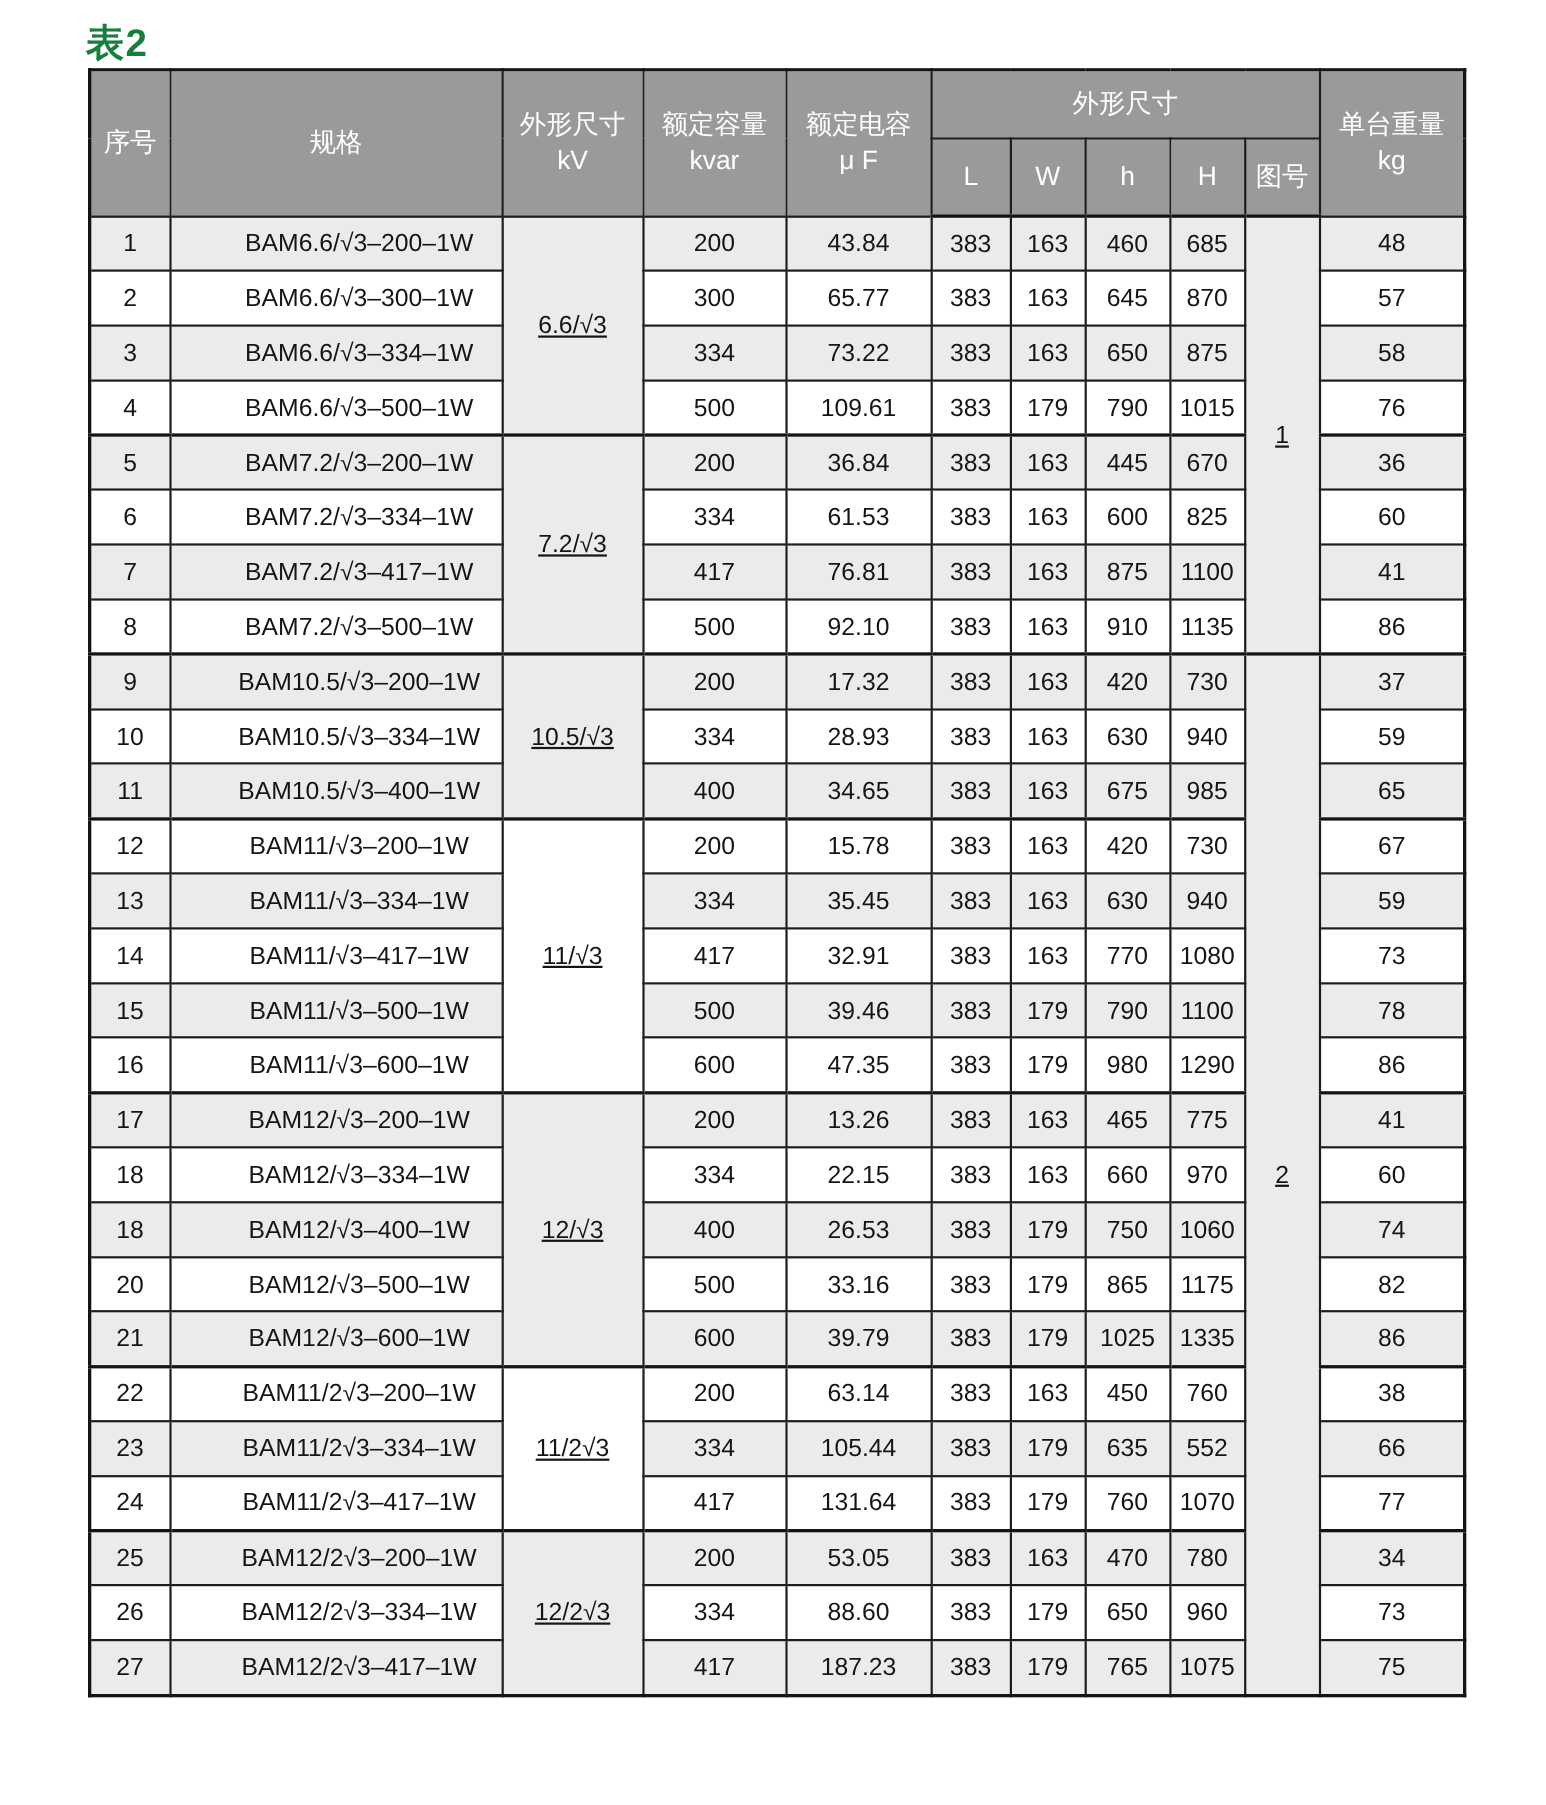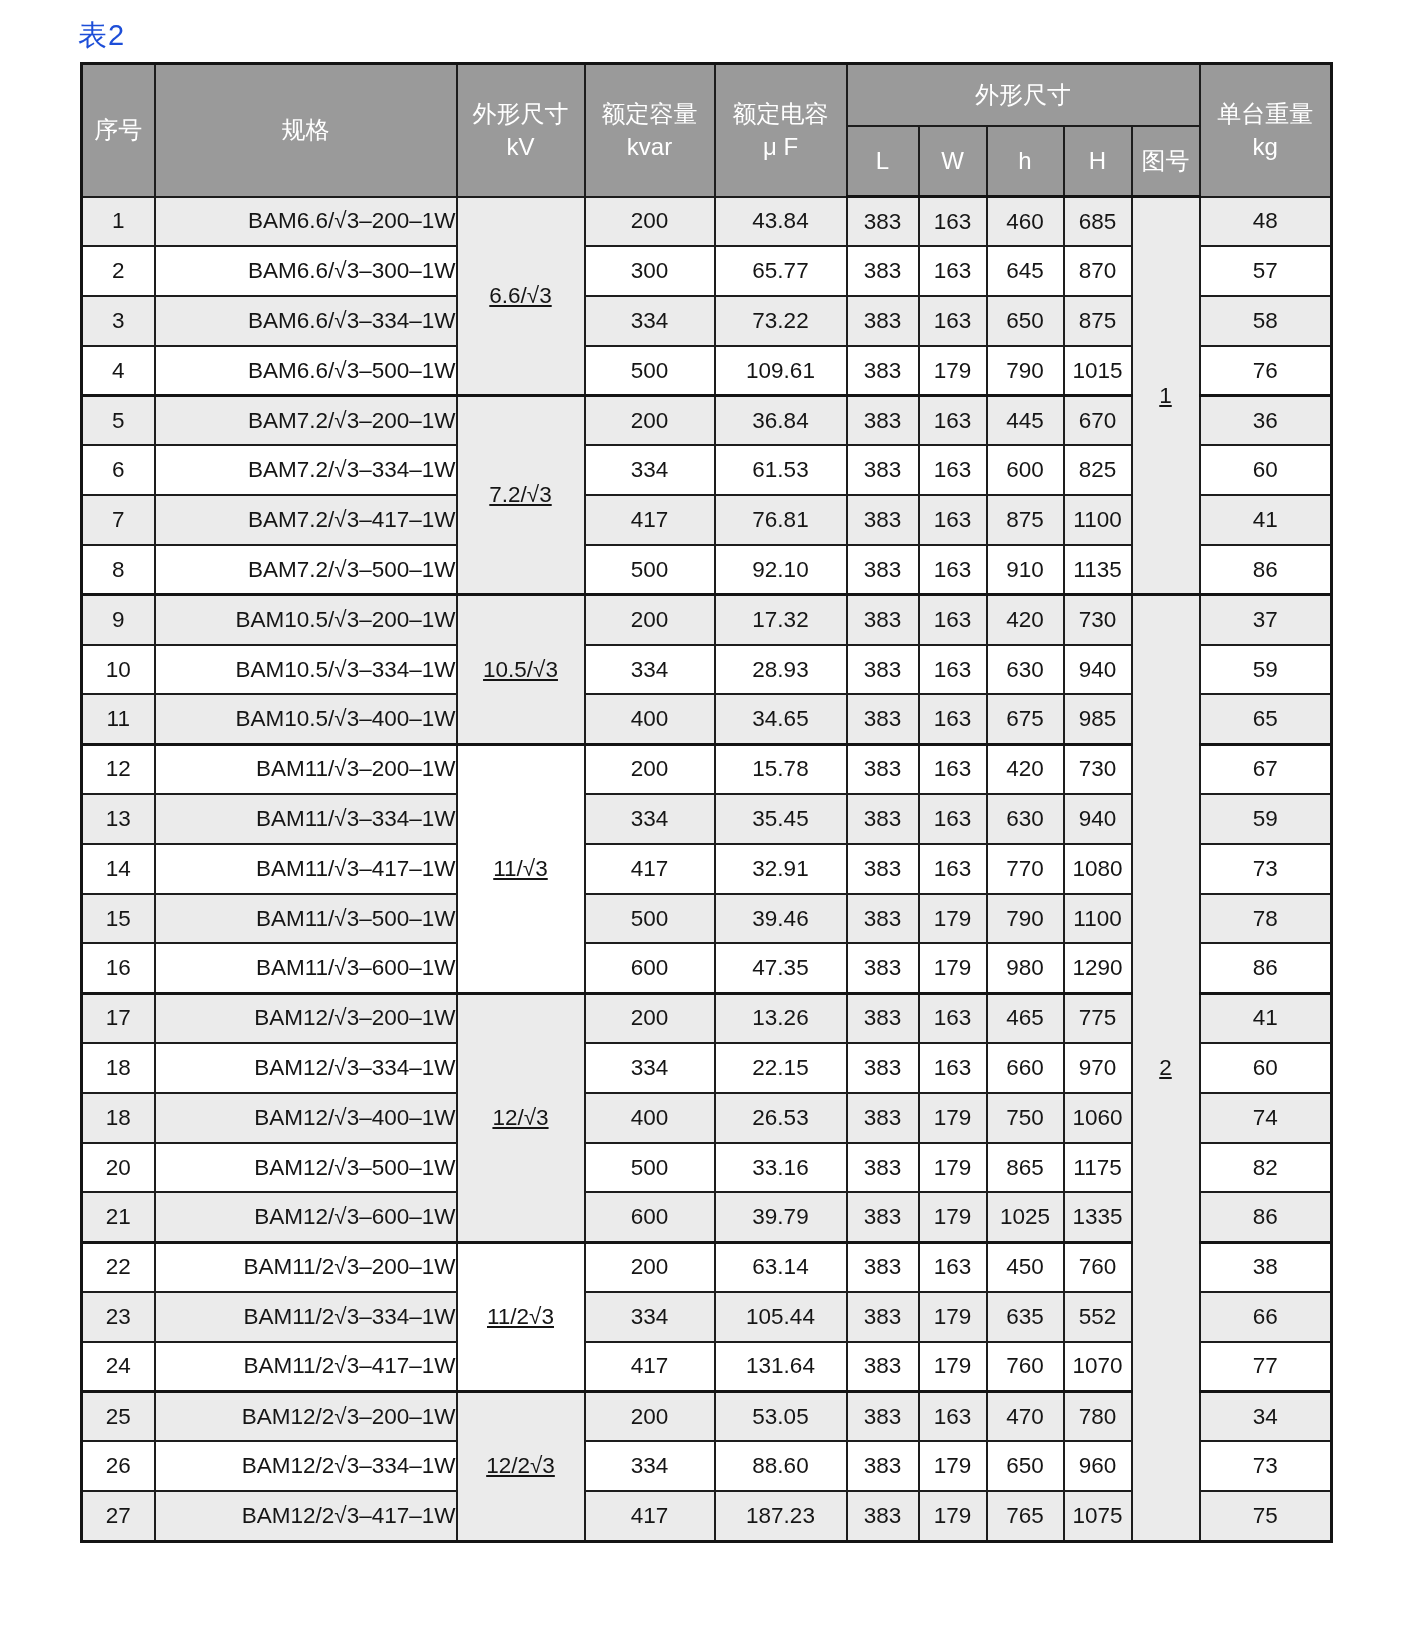--- a/index.html
+++ b/index.html
@@ -5,21 +5,21 @@
   * { box-sizing: border-box; margin: 0; padding: 0; }
   html, body { background: #ffffff; }
   body {
     width: 1405px; height: 1641px;
     position: relative;
     font-family: "Liberation Sans", sans-serif;
     color: #111;
   }
   .title {
     position: absolute; left: 78px; top: 16px;
-    font-size: 29px; font-weight: normal; color: #1d4ed8;
+    font-size: 35px; font-weight: bold; color: #15803d;
     letter-spacing: 1px;
   }
   table.spec-table {
     position: absolute; left: 80px; top: 62px;
     width: 1250px;
     border-collapse: collapse; table-layout: fixed;
     border: 3px solid #141414;
   }
   th, td {
     border: 2px solid #1d1d1d;
@@ -31,21 +31,21 @@
     font-weight: 400; font-size: 24px; line-height: 1.4;
   }
   thead tr.h1 { height: 62px; }
   thead tr.h2 { height: 71px; }
   thead tr.h2 th { border-bottom: 3px solid #141414; }
   thead .hline { display: block; }
   tbody tr { height: 49.8px; }
   tbody td { font-size: 22.5px; color: #151515; background: #ffffff; }
   tbody tr.shade td { background: #ebebeb; }
   tbody td.merged { background: #ffffff; text-decoration: underline; }
-  tbody td.spec { text-align: right; padding-left: 42px; margin-top: 36px; }
+  tbody td.spec { text-align: center; padding-left: 42px; margin-top: 36px; }
   tbody tr.gstart td { border-top: 3.2px solid #141414; }
 </style>
 </head>
 <body>
 
 <div class="title">表2</div>
 
 <table class="spec-table">
   <colgroup>
     <col style="width:73px">

